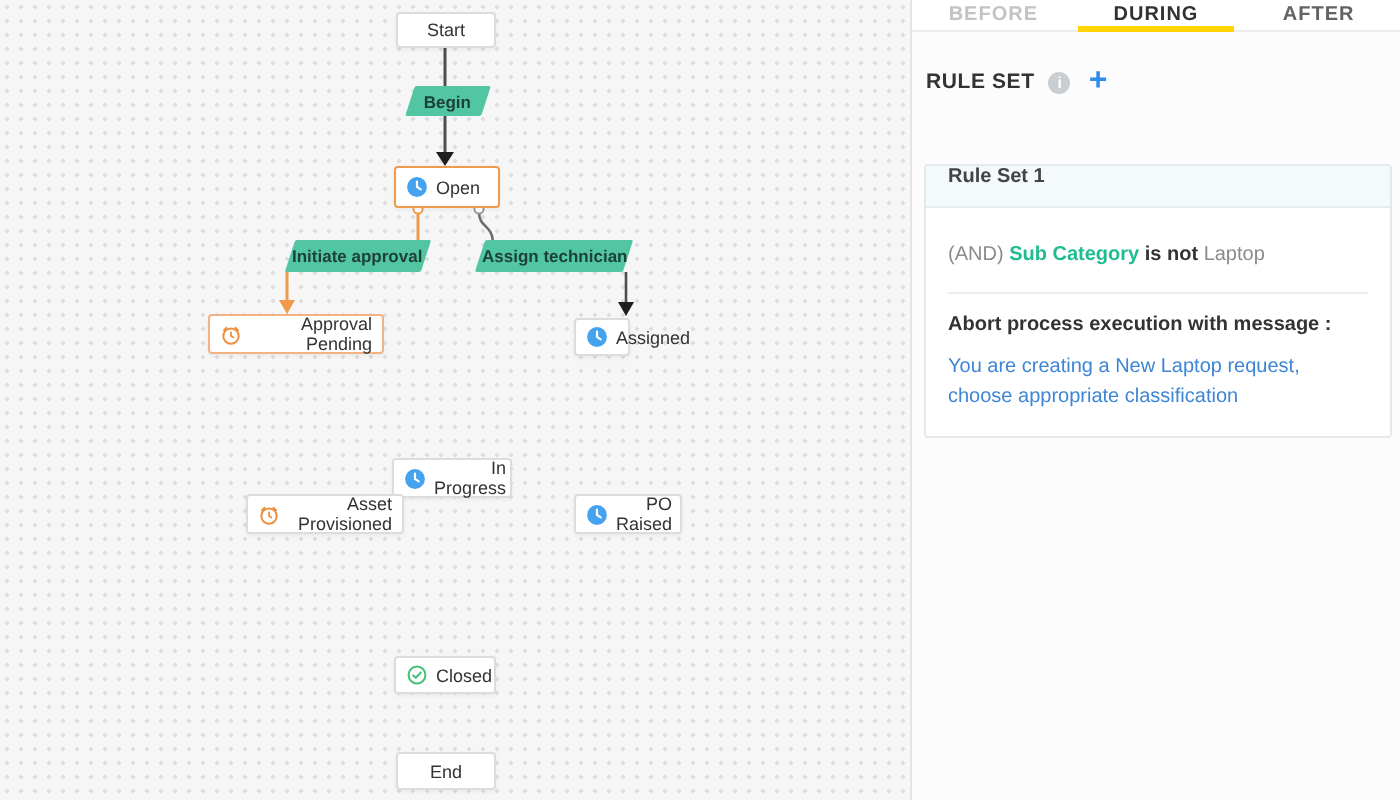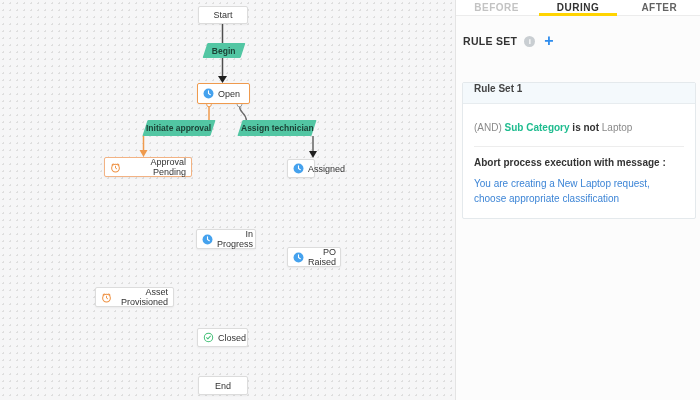--- a/index.html
+++ b/index.html
@@ -118,21 +118,21 @@
     </div>
 
     <div class="node" style="left:196px; top:196px; width:60px; height:20px;margin-top:33px;">
       <svg class="ic" viewBox="0 0 12 12">
         <circle cx="6" cy="6" r="5.4" fill="#45a2ee"></circle>
         <path d="M6 3.1 L6 6 L8 7.3" fill="none" stroke="#fff" stroke-width="1.2" stroke-linecap="round"></path>
       </svg>
       <span>In Progress</span>
     </div>
 
-    <div class="node" style="left:95px; top:247px; width:79px; height:20px;margin-top:40px;">
+    <div class="node" style="left:123px; top:247px; width:79px; height:20px;">
       <svg class="ic" viewBox="0 0 12 12">
         <circle cx="6" cy="6.6" r="4.2" fill="#fff" stroke="#ee8f3f" stroke-width="1.1"></circle>
         <path d="M6 4.6 L6 6.6 L7.3 7.4" fill="none" stroke="#ee8f3f" stroke-width="1" stroke-linecap="round"></path>
         <path d="M2.2 3.4 L3.6 2.1 M9.8 3.4 L8.4 2.1" stroke="#ee8f3f" stroke-width="1.1" stroke-linecap="round"></path>
       </svg>
       <span>Asset Provisioned</span>
     </div>
 
     <div class="node" style="left:287px; top:247px; width:54px; height:20px;">
       <svg class="ic" viewBox="0 0 12 12">

